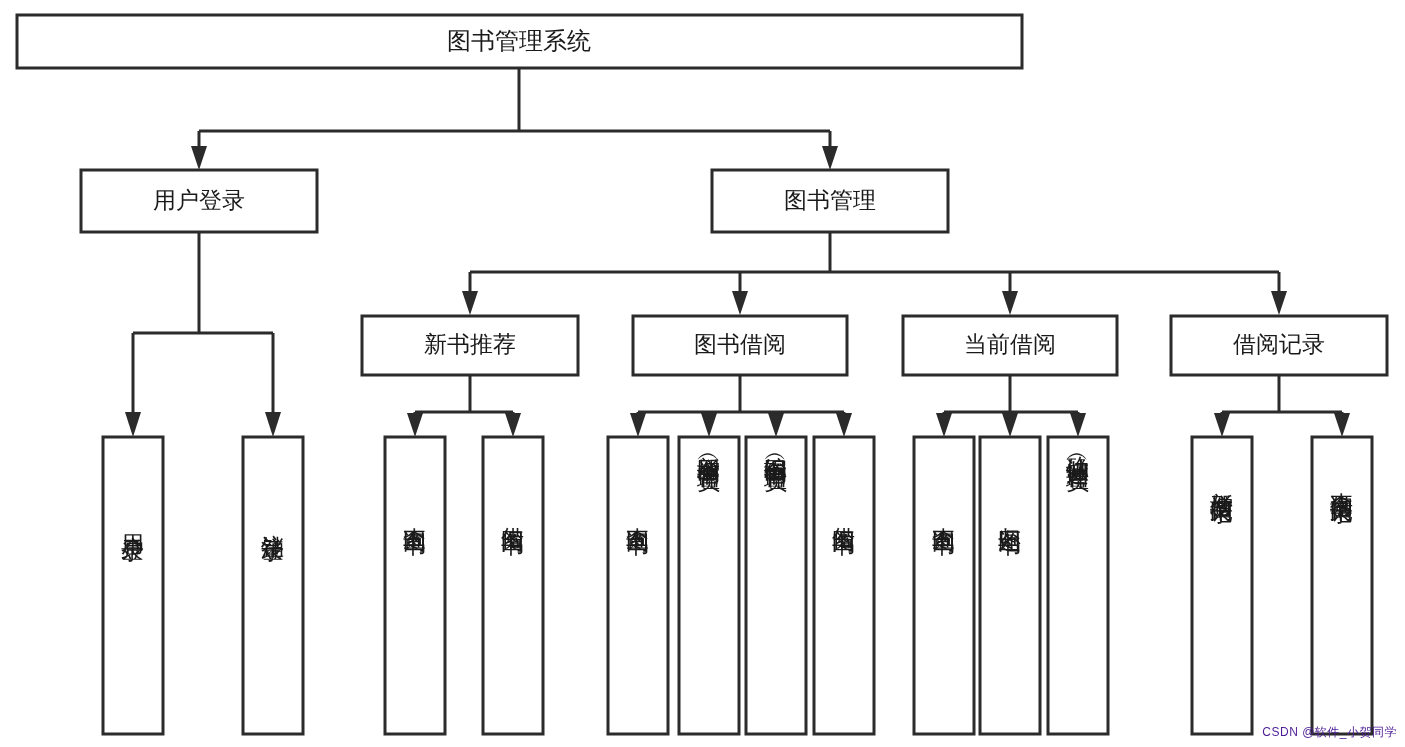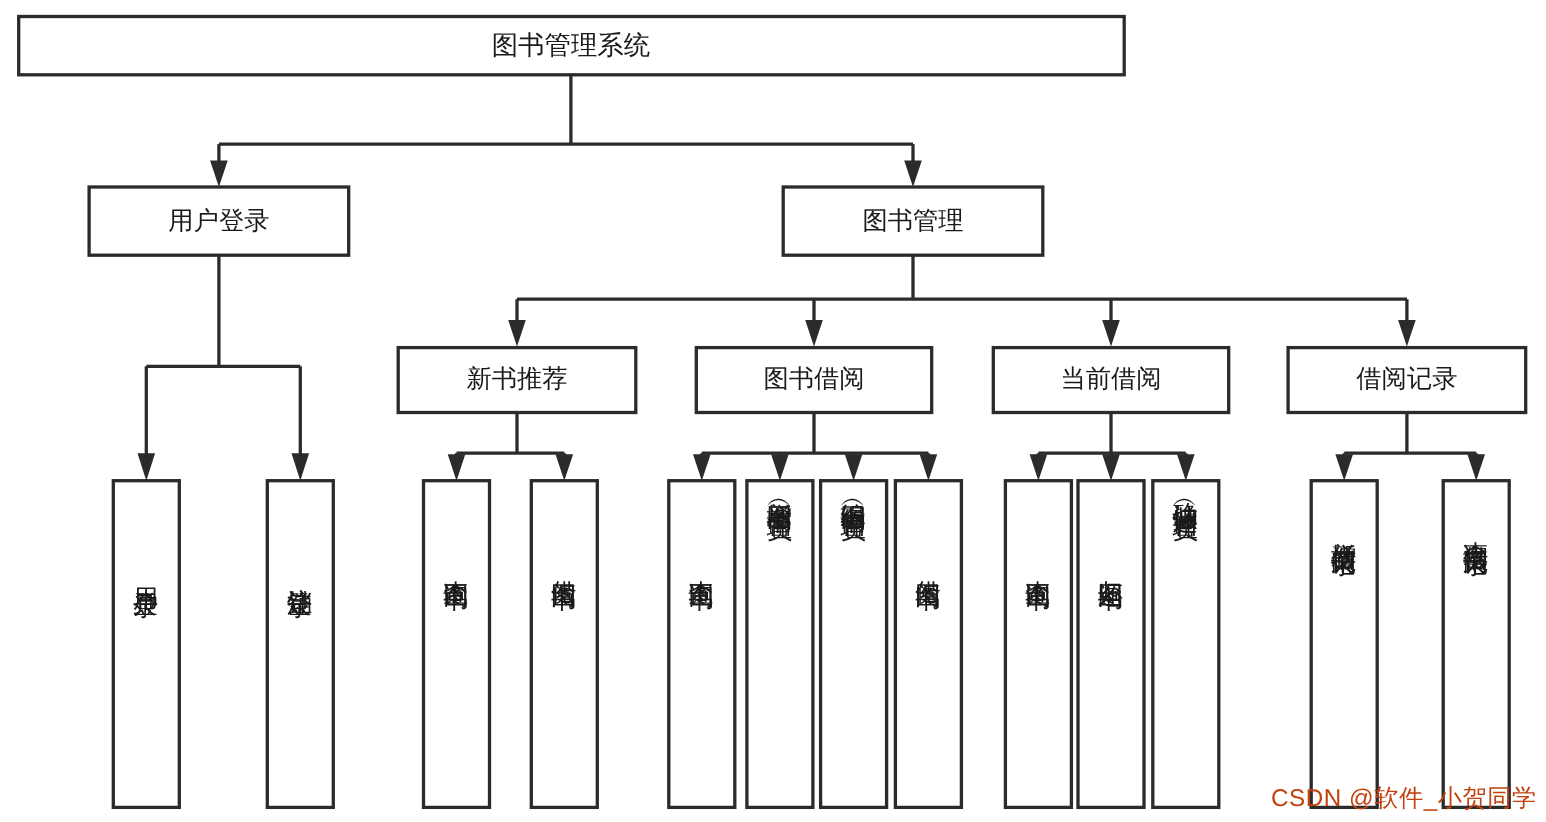--- a/index.html
+++ b/index.html
@@ -60,22 +60,22 @@
     fill: #1a1a1a;
     text-anchor: middle;
     writing-mode: vertical-rl;
     letter-spacing: 2px;
   }
   .watermark {
     position: absolute;
     right: 8px;
     bottom: 6px;
     font-family: "Liberation Sans", "DejaVu Sans", sans-serif;
-    font-size: 22px;
-    color: #c2410c;
+    font-size: 12px;
+    color: #4c1d95;
     white-space: nowrap;
     letter-spacing: 0.5px;
     user-select: none;
   }
 </style>
 </head>
 <body>
 
 <div id="diagram-root">
   <svg class="flow" viewBox="0 0 1405 747" xmlns="http://www.w3.org/2000/svg">

